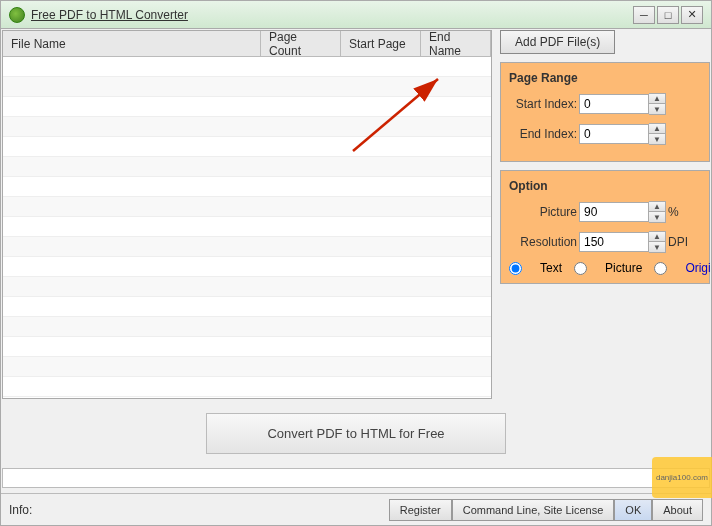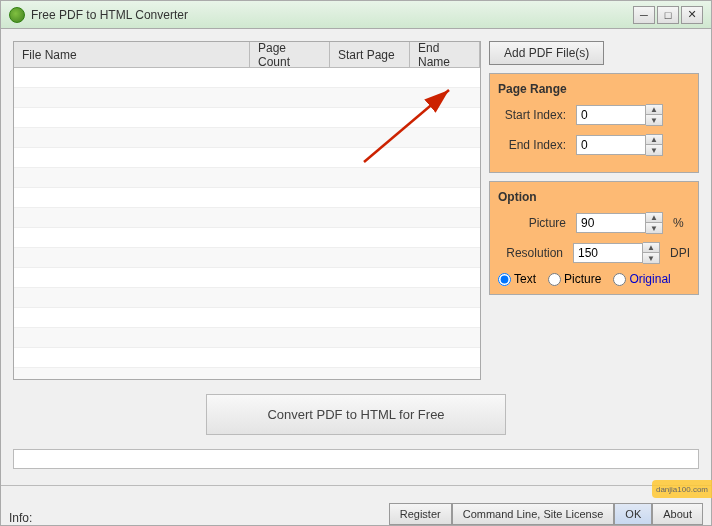--- a/index.html
+++ b/index.html
@@ -38,20 +38,21 @@
       background: radial-gradient(circle at 40% 40%, #80c040, #408020);
       border-radius: 50%;
       border: 1px solid #308010;
       flex-shrink: 0;
     }
 
     .title-bar-text {
       flex: 1;
       font-size: 12px;
       color: #333;
+      text-decoration: underline;
     }
 
     .title-bar-controls {
       display: flex;
       gap: 2px;
     }
 
     .title-btn {
       width: 22px;
       height: 18px;
@@ -62,21 +63,21 @@
       display: flex;
       align-items: center;
       justify-content: center;
       color: #333;
     }
 
     .main-content {
       flex: 1;
       display: flex;
       flex-direction: column;
-      padding: 12px;
+      padding: 1px;
       gap: 6px;
       overflow: hidden;
     }
 
     .top-section {
       display: flex;
       gap: 8px;
       flex: 1;
       overflow: hidden;
     }
@@ -162,21 +163,21 @@
       font-size: 12px;
       font-weight: bold;
       margin-bottom: 8px;
       color: #333;
     }
 
     .field-row {
       display: flex;
       align-items: center;
       margin-bottom: 8px;
-      gap: 10px;
+      gap: 2px;
     }
 
     .field-label {
       font-size: 12px;
       color: #333;
       width: 68px;
       text-align: right;
     }
 
     .spinner-container {
@@ -223,21 +224,21 @@
     .radio-row {
       display: flex;
       align-items: center;
       gap: 12px;
       margin-top: 4px;
     }
 
     .radio-item {
       display: flex;
       align-items: center;
-      gap: 3px;
+      gap: 18px;
       font-size: 12px;
     }
 
     .radio-item input[type="radio"] {
       margin: 0;
       cursor: pointer;
     }
 
     .radio-label-text { cursor: pointer; }
     .radio-label-original { color: #0000cc; cursor: pointer; }
@@ -262,25 +263,25 @@
     
     .progress-section {
       height: 20px;
       border: 1px solid #bbb;
       background: #fff;
       margin: 0 0 4px 0;
     }
 
     
     .bottom-bar {
-      height: 40px;
+      height: 32px;
       border-top: 1px solid #bbb;
       background: #f0f0f0;
       display: flex;
-      align-items: flex-end;
+      align-items: center;
       padding: 0 8px;
       gap: 0;
       flex-shrink: 0;
     }
 
     .info-label {
       font-size: 12px;
       color: #333;
       margin-right: 8px;
     }
@@ -301,21 +302,21 @@
     .bottom-btn-ok {
       background: linear-gradient(to bottom, #e0e8f5, #c8d8f0);
     }
 
     
     .watermark {
       position: fixed;
       bottom: 28px;
       right: 0;
       width: 60px;
-      height: 18px;
+      height: 41px;
       background: rgba(255,200,50,0.85);
       border-radius: 4px 0 0 4px;
       display: flex;
       align-items: center;
       justify-content: center;
       font-size: 9px;
       color: #333;
       z-index: 100;
       overflow: hidden;
     }

